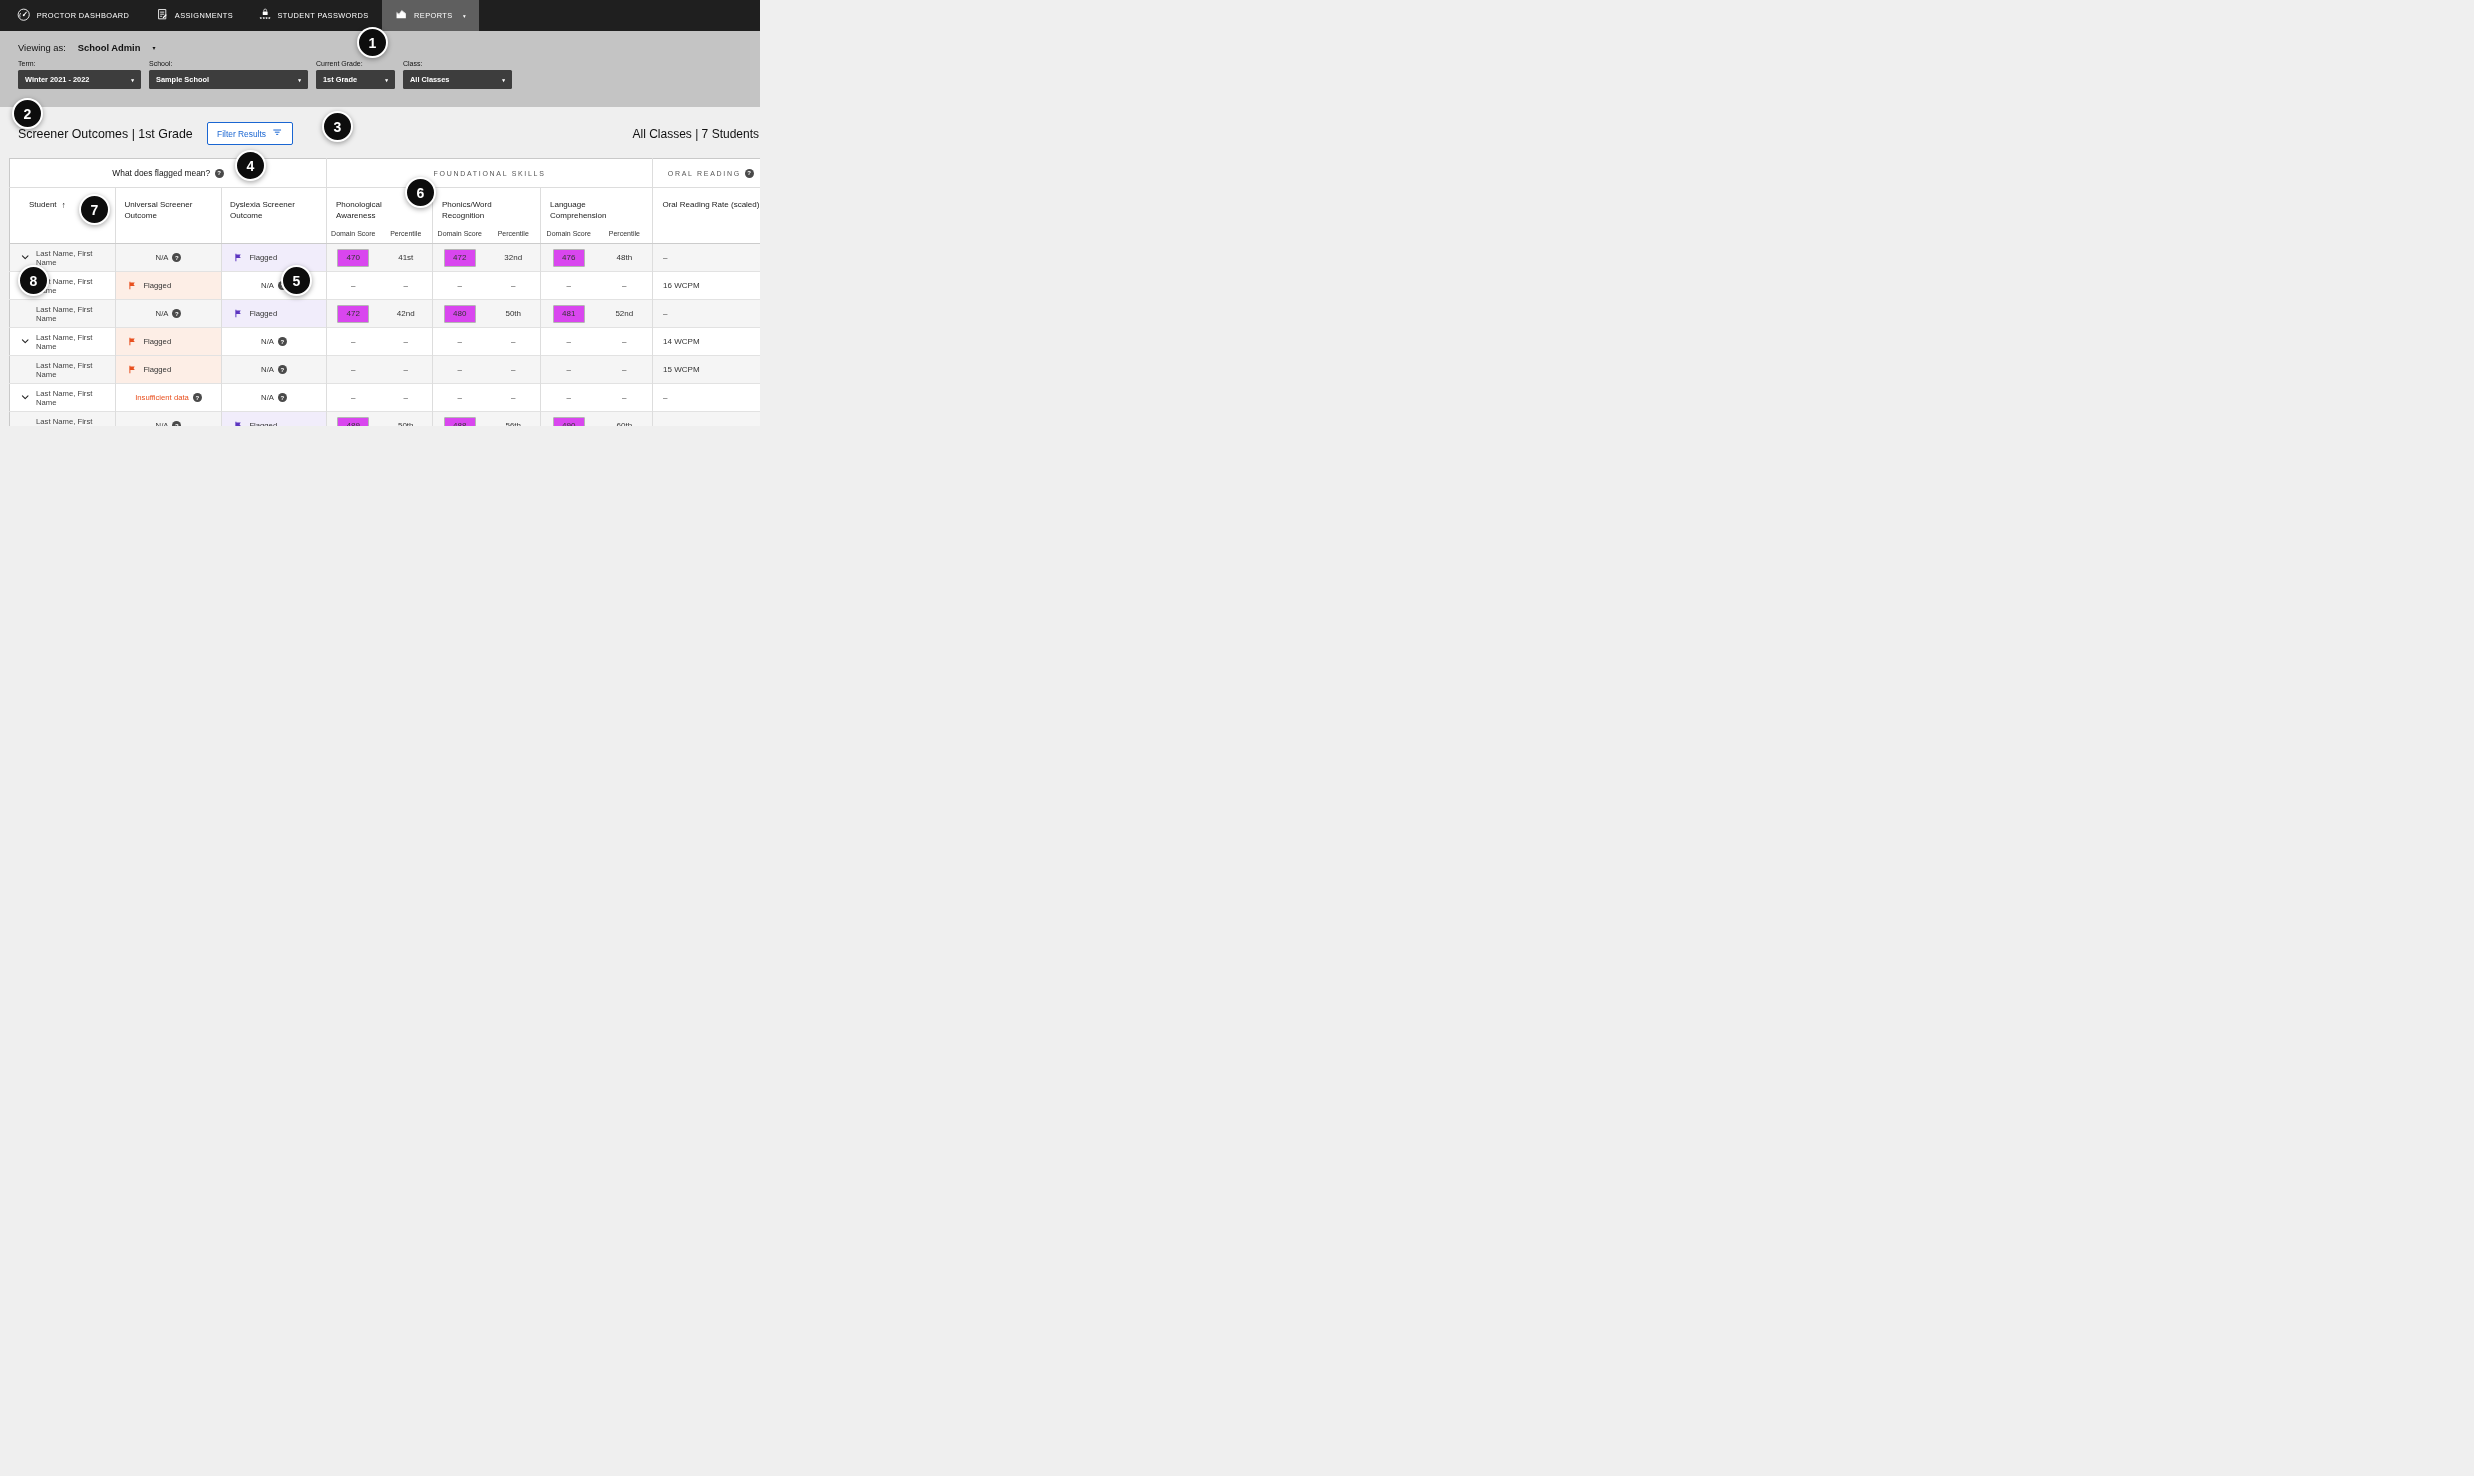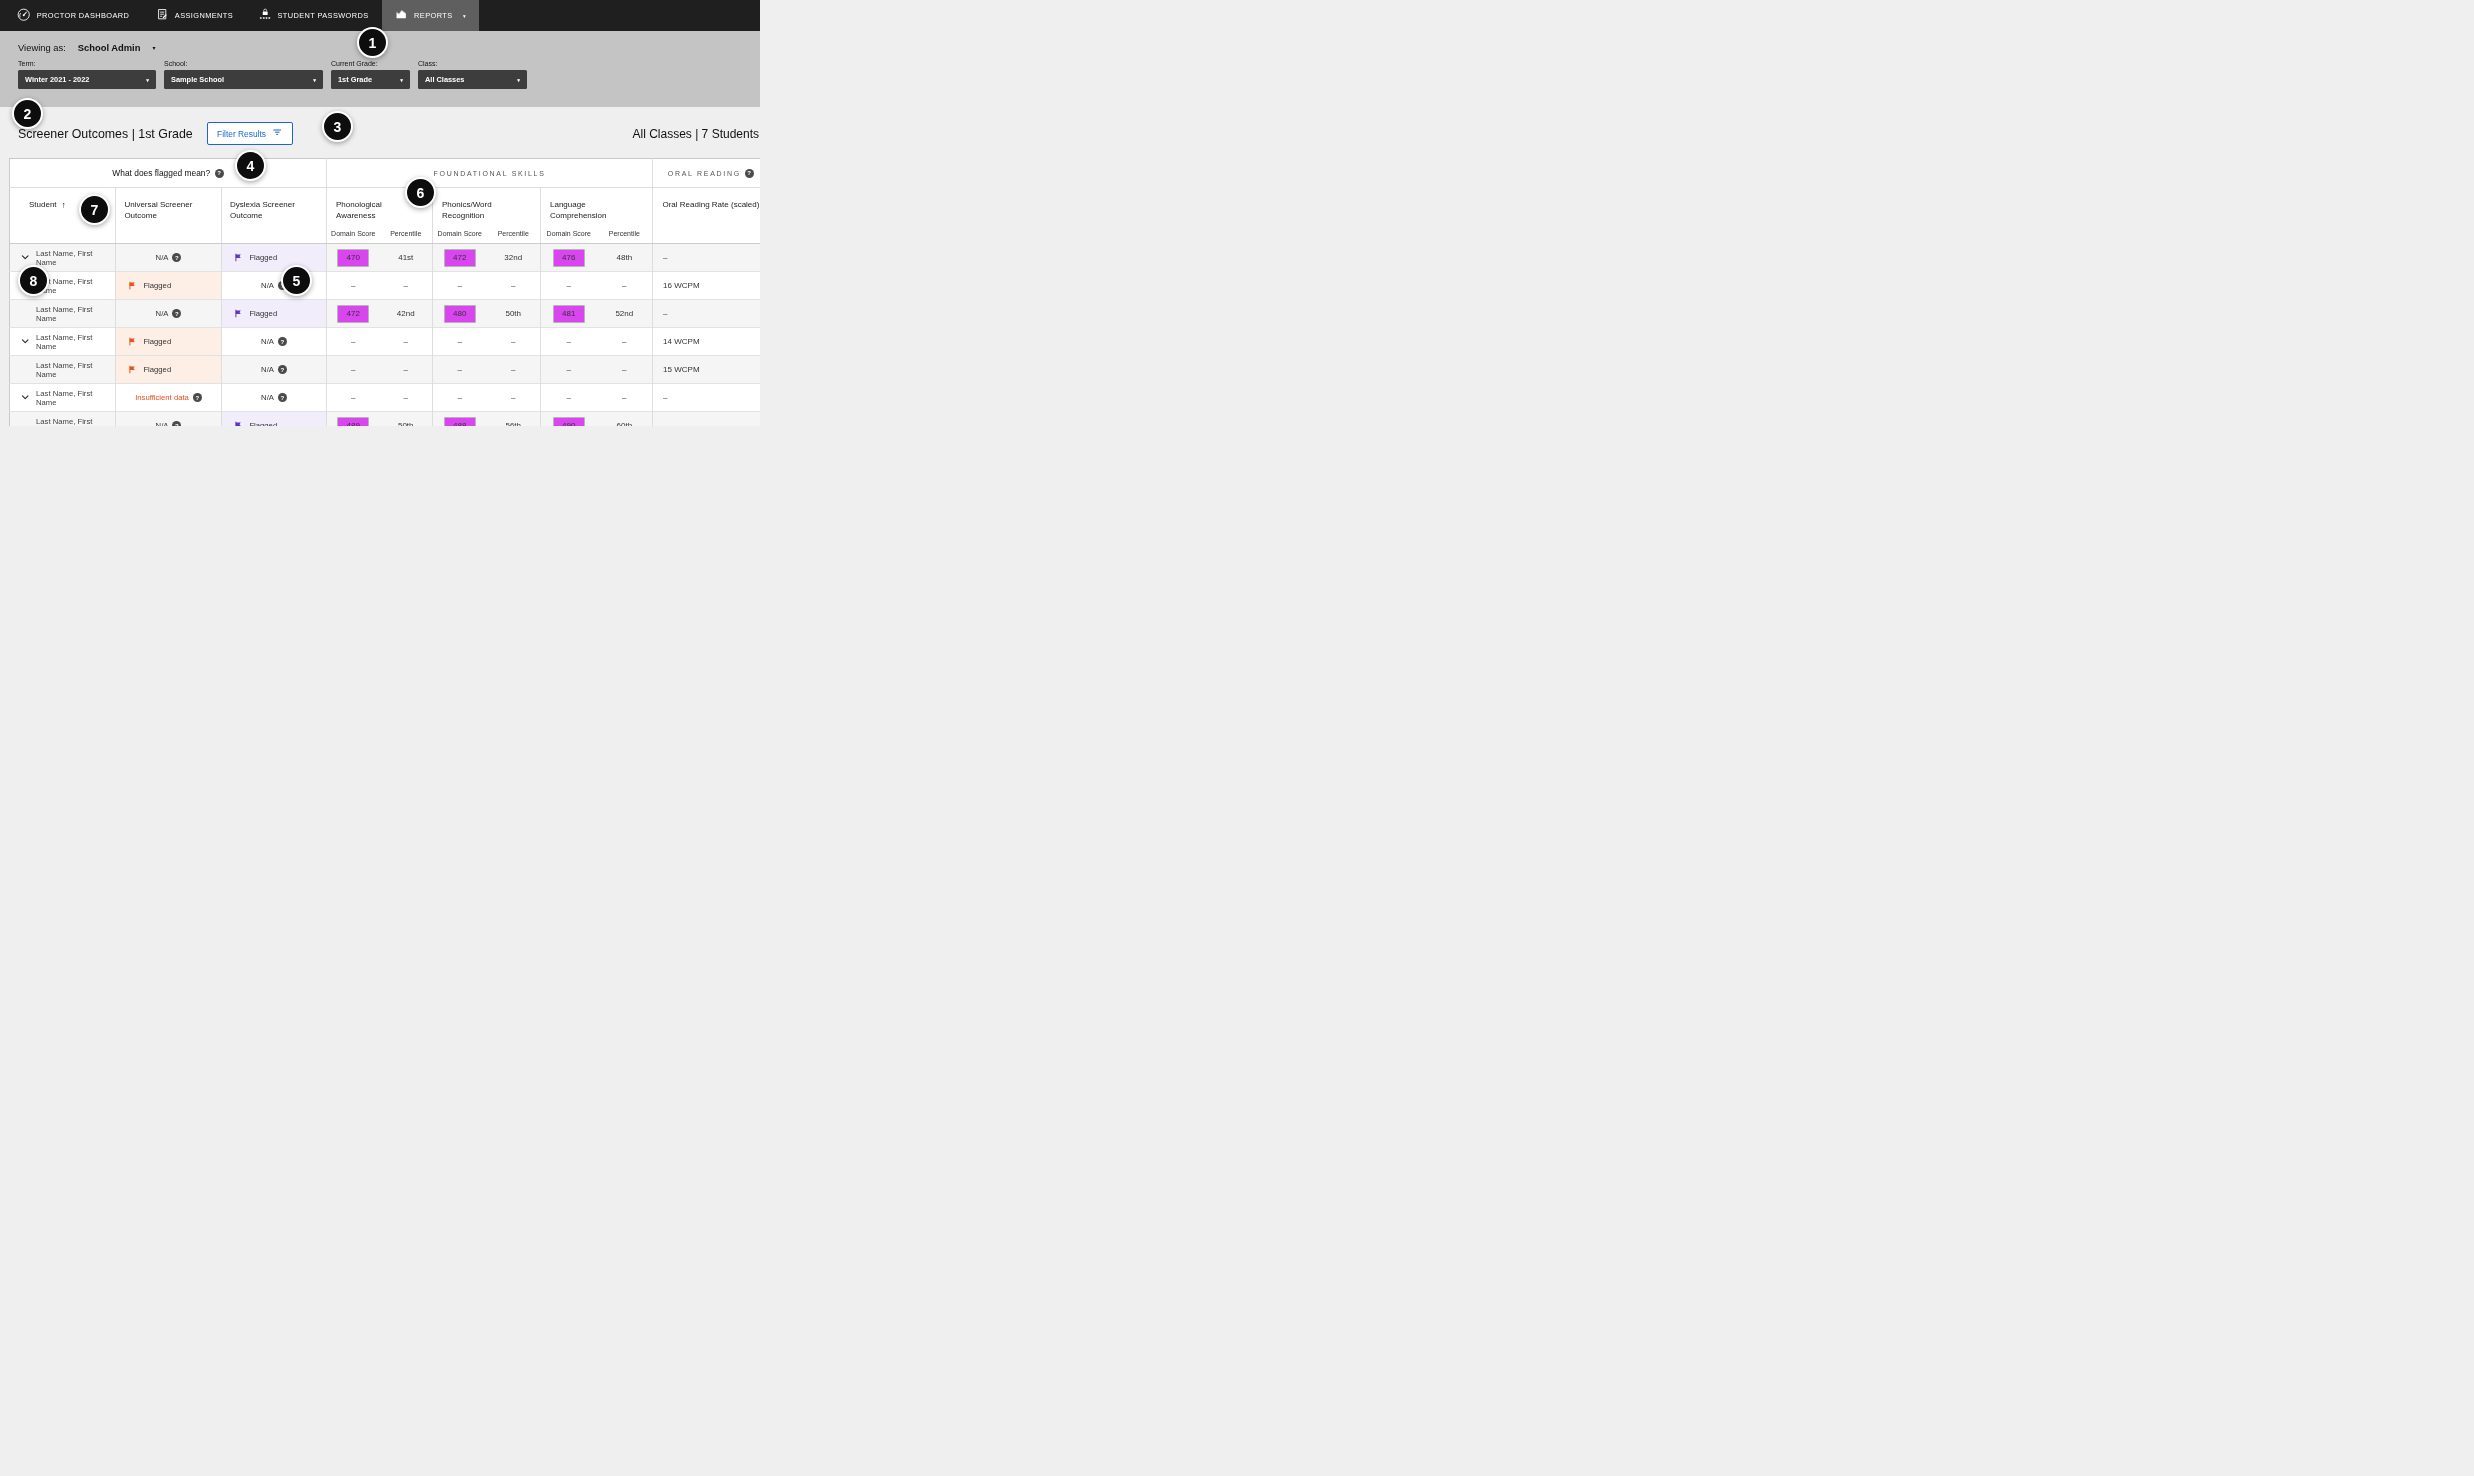--- a/index.html
+++ b/index.html
@@ -24,21 +24,21 @@
              gap:12px; cursor:pointer; }
   .viewing b { font-weight:700;text-align:right; }
   .sm-caret { font-size:6px; color:#111; }
   .filter-row { display:flex; gap:8px; margin-top:6.4px; }
   .fgroup { display:flex; flex-direction:column; gap:3.5px; }
   .flabel { font-size:7px; color:#111; }
   .dd { background:#3d3d3d; color:#fff; border-radius:1.5px; height:19px; display:flex;
         align-items:center; justify-content:space-between; padding:0 7px; font-weight:700;
         font-size:7.4px; cursor:pointer; }
   .dd .dd-caret { font-size:5.4px; margin-left:8px; color:#fff; }
-  .dd-term { width:138px; } .dd-school { width:159px; } .dd-grade { width:79px; } .dd-class { width:109px; }
+  .dd-term { width:123px; } .dd-school { width:159px; } .dd-grade { width:79px; } .dd-class { width:109px; }
 
   
   .title-row { display:flex; align-items:center; padding:15px 0 13px 18px; }
   .page-title { font-size:12.4px; color:#111; font-weight:400; }
   .filter-btn { margin-left:14px; height:23px; border:1px solid #1a66d2; border-radius:2px;
                 background:#fff; color:#1a66d2; font-size:8.4px; font-family:inherit;
                 display:inline-flex; align-items:center; gap:6.4px; padding:0 9.4px; cursor:pointer; }
   .summary { margin-left:auto; padding-right:1px; font-size:12px; color:#111; }
 
   

